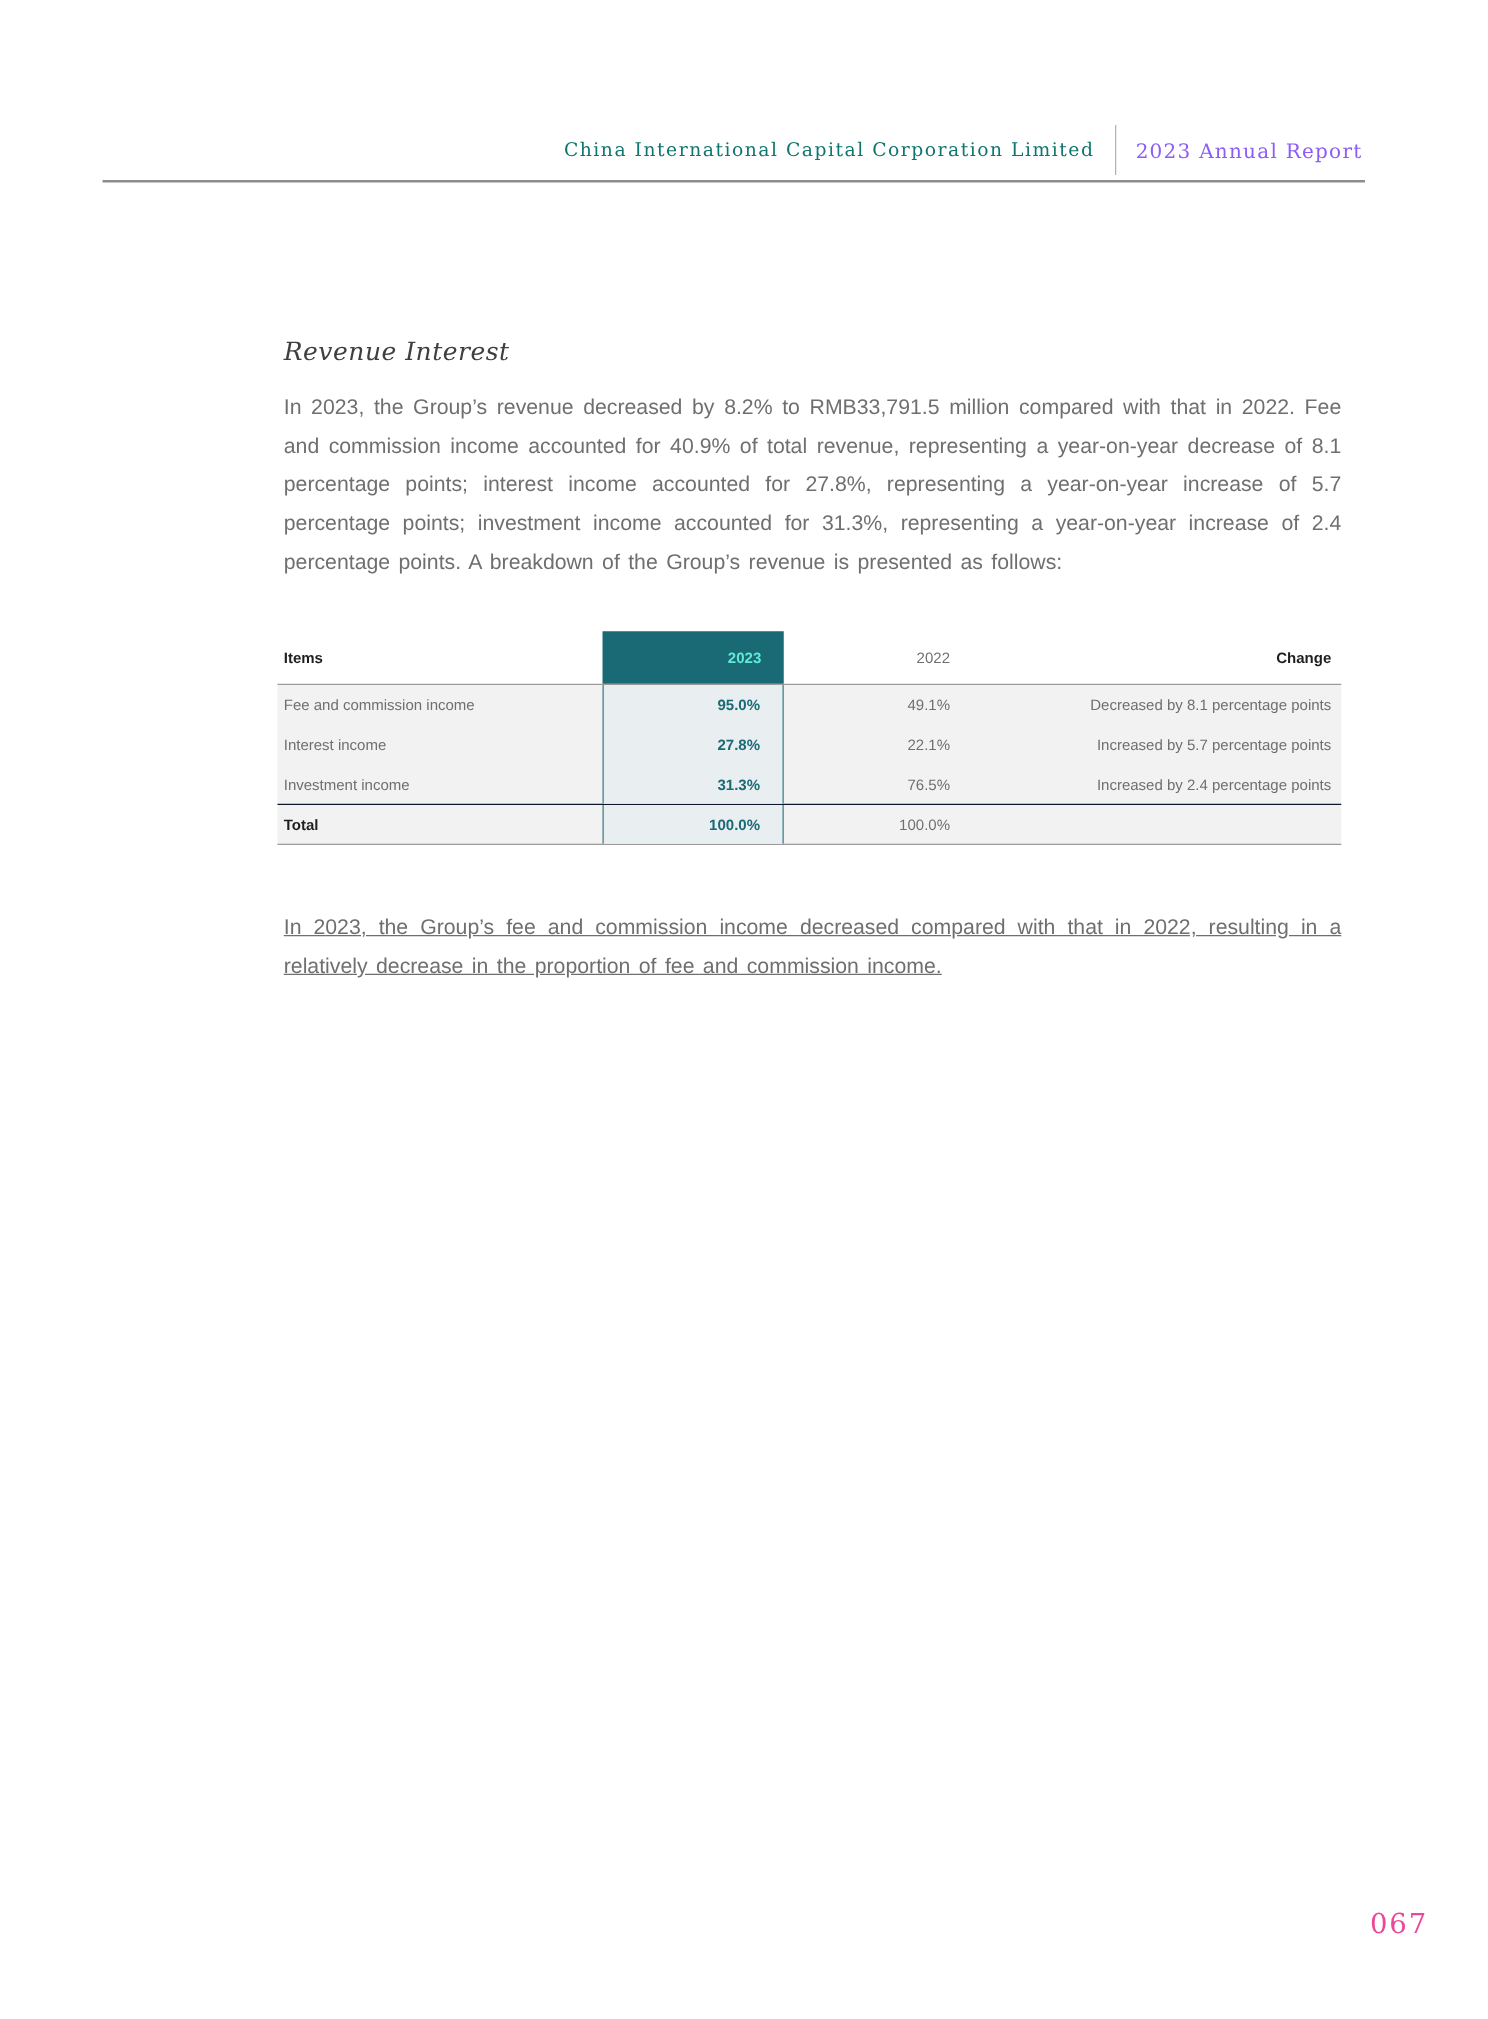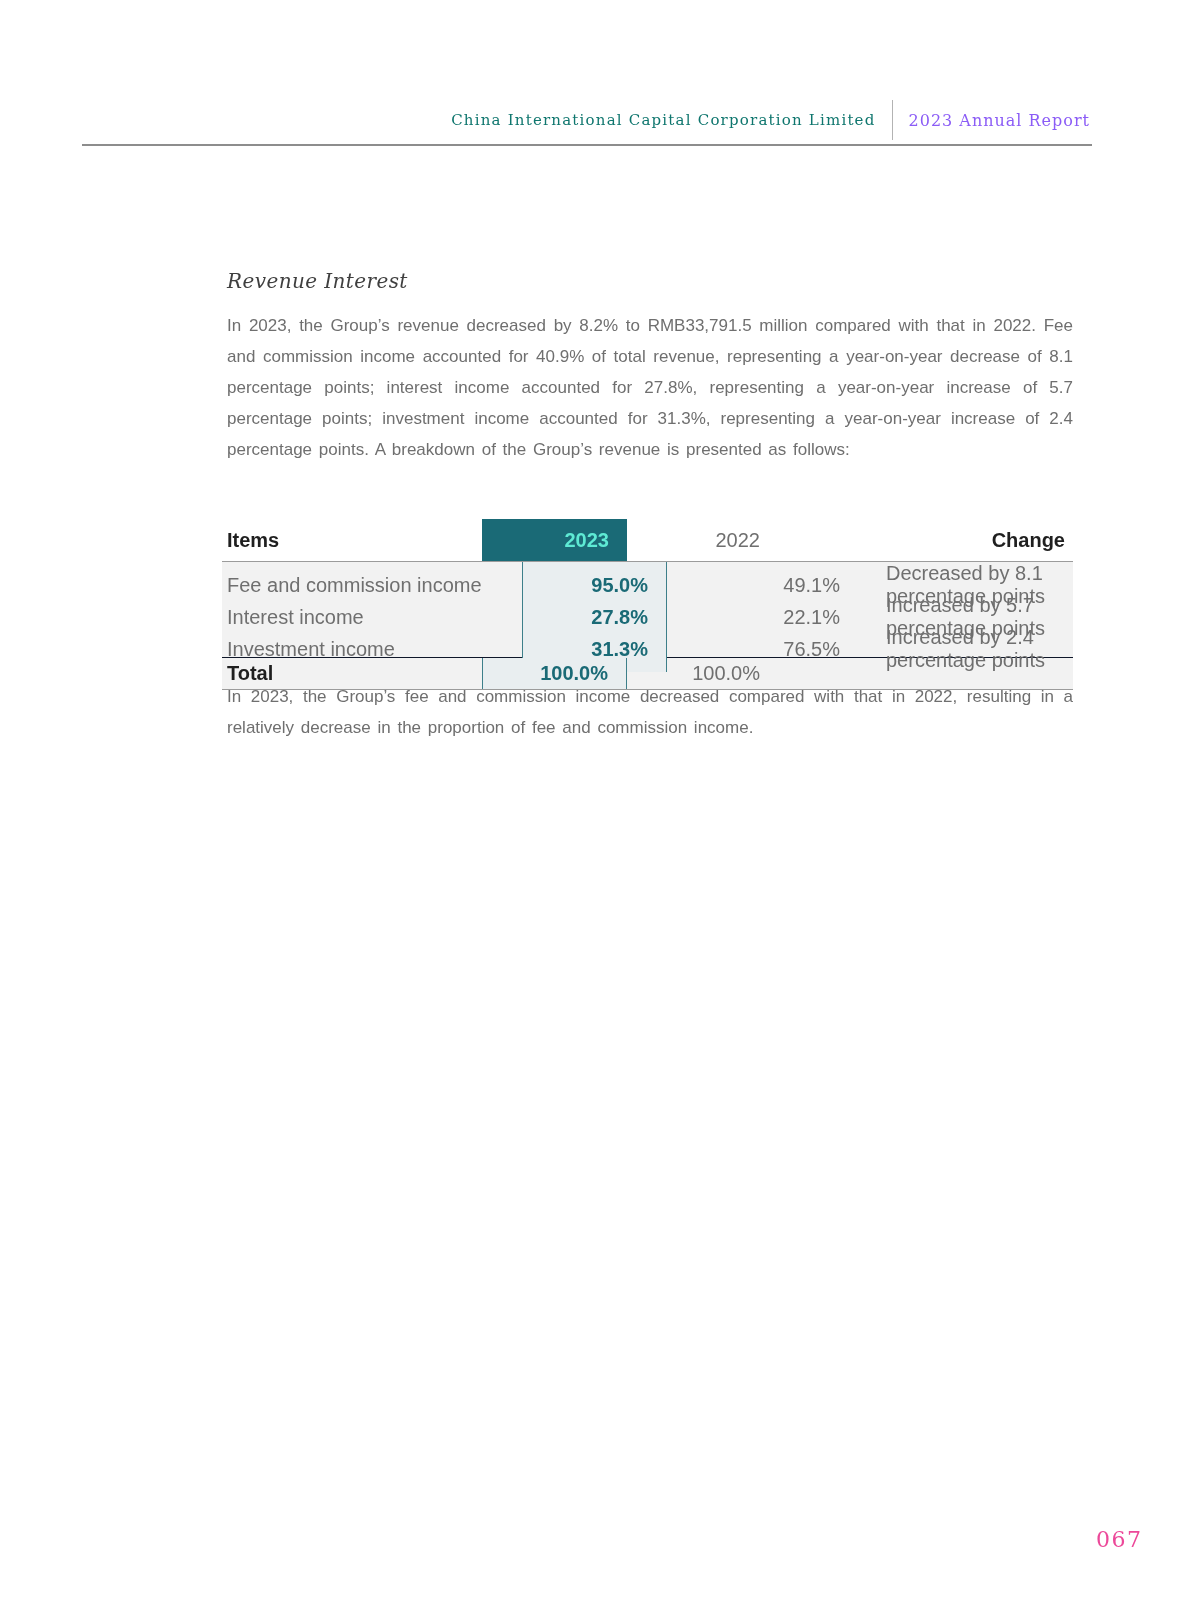--- a/index.html
+++ b/index.html
@@ -30,44 +30,44 @@
     position:absolute; left:227px; top:269px; margin:0;
     font-family:"DejaVu Serif", serif; font-style:italic; font-weight:normal;
     font-size:20px; letter-spacing:0.4px; color:#3f3f3f;
   }
   .body-par {
     position:absolute; left:227px; width:846px; margin:0;
     font-size:17px; line-height:31px; color:#6f6f6f;
     text-align:justify; word-spacing:2px;
   }
   .par-1 { top:310px; }
-  .par-2 { top:681px; }
+  .par-2 { top:726px;text-decoration:underline; }
 
   
-  .rev-table { position:absolute; left:222px; top:519px; width:851px; font-size:20px; }
+  .rev-table { position:absolute; left:222px; top:505px; width:851px; font-size:12px; }
   .t-row {
     display:grid;
     grid-template-columns:260px 145px 139px 1fr;
     box-sizing:border-box;
   }
   .t-head { height:43px; border-bottom:1px solid #9b9b9b; }
   .t-cell { display:flex; align-items:center; box-sizing:border-box; }
   .c-item   { padding-left:5px;  justify-content:flex-start; }
   .c-2023   { padding-right:18px; justify-content:flex-end; }
   .c-2022   { padding-right:6px;  justify-content:flex-end; }
   .c-change { padding-right:8px;  justify-content:flex-end; }
 
   .h-items, .h-change { font-weight:bold; color:#1f1f1f; }
   .h-2022 { color:#6f6f6f; }
   .h-2023 {
     background:var(--accent-teal,#1a6a76);
     color:#5eead4; font-weight:bold;
   }
 
-  .t-body .t-row { background:#f2f2f2;gap:40px; }
+  .t-body .t-row { background:#f2f2f2; }
   .r-data { height:32px; }
   .r-data-last { height:31px; }
   .t-total { background:#f2f2f2; height:33px; border-top:1px solid #0f172a; border-bottom:1px solid #9b9b9b; }
   .t-body .t-row, .t-total { color:#6f6f6f; }
 
   .cell-2023 {
     background:var(--col2023-bg,#e9eef0);
     border-left:1px solid #3d7f8a; border-right:1px solid #3d7f8a;
     color:var(--accent-teal,#1a6a76); font-weight:bold;
   }

